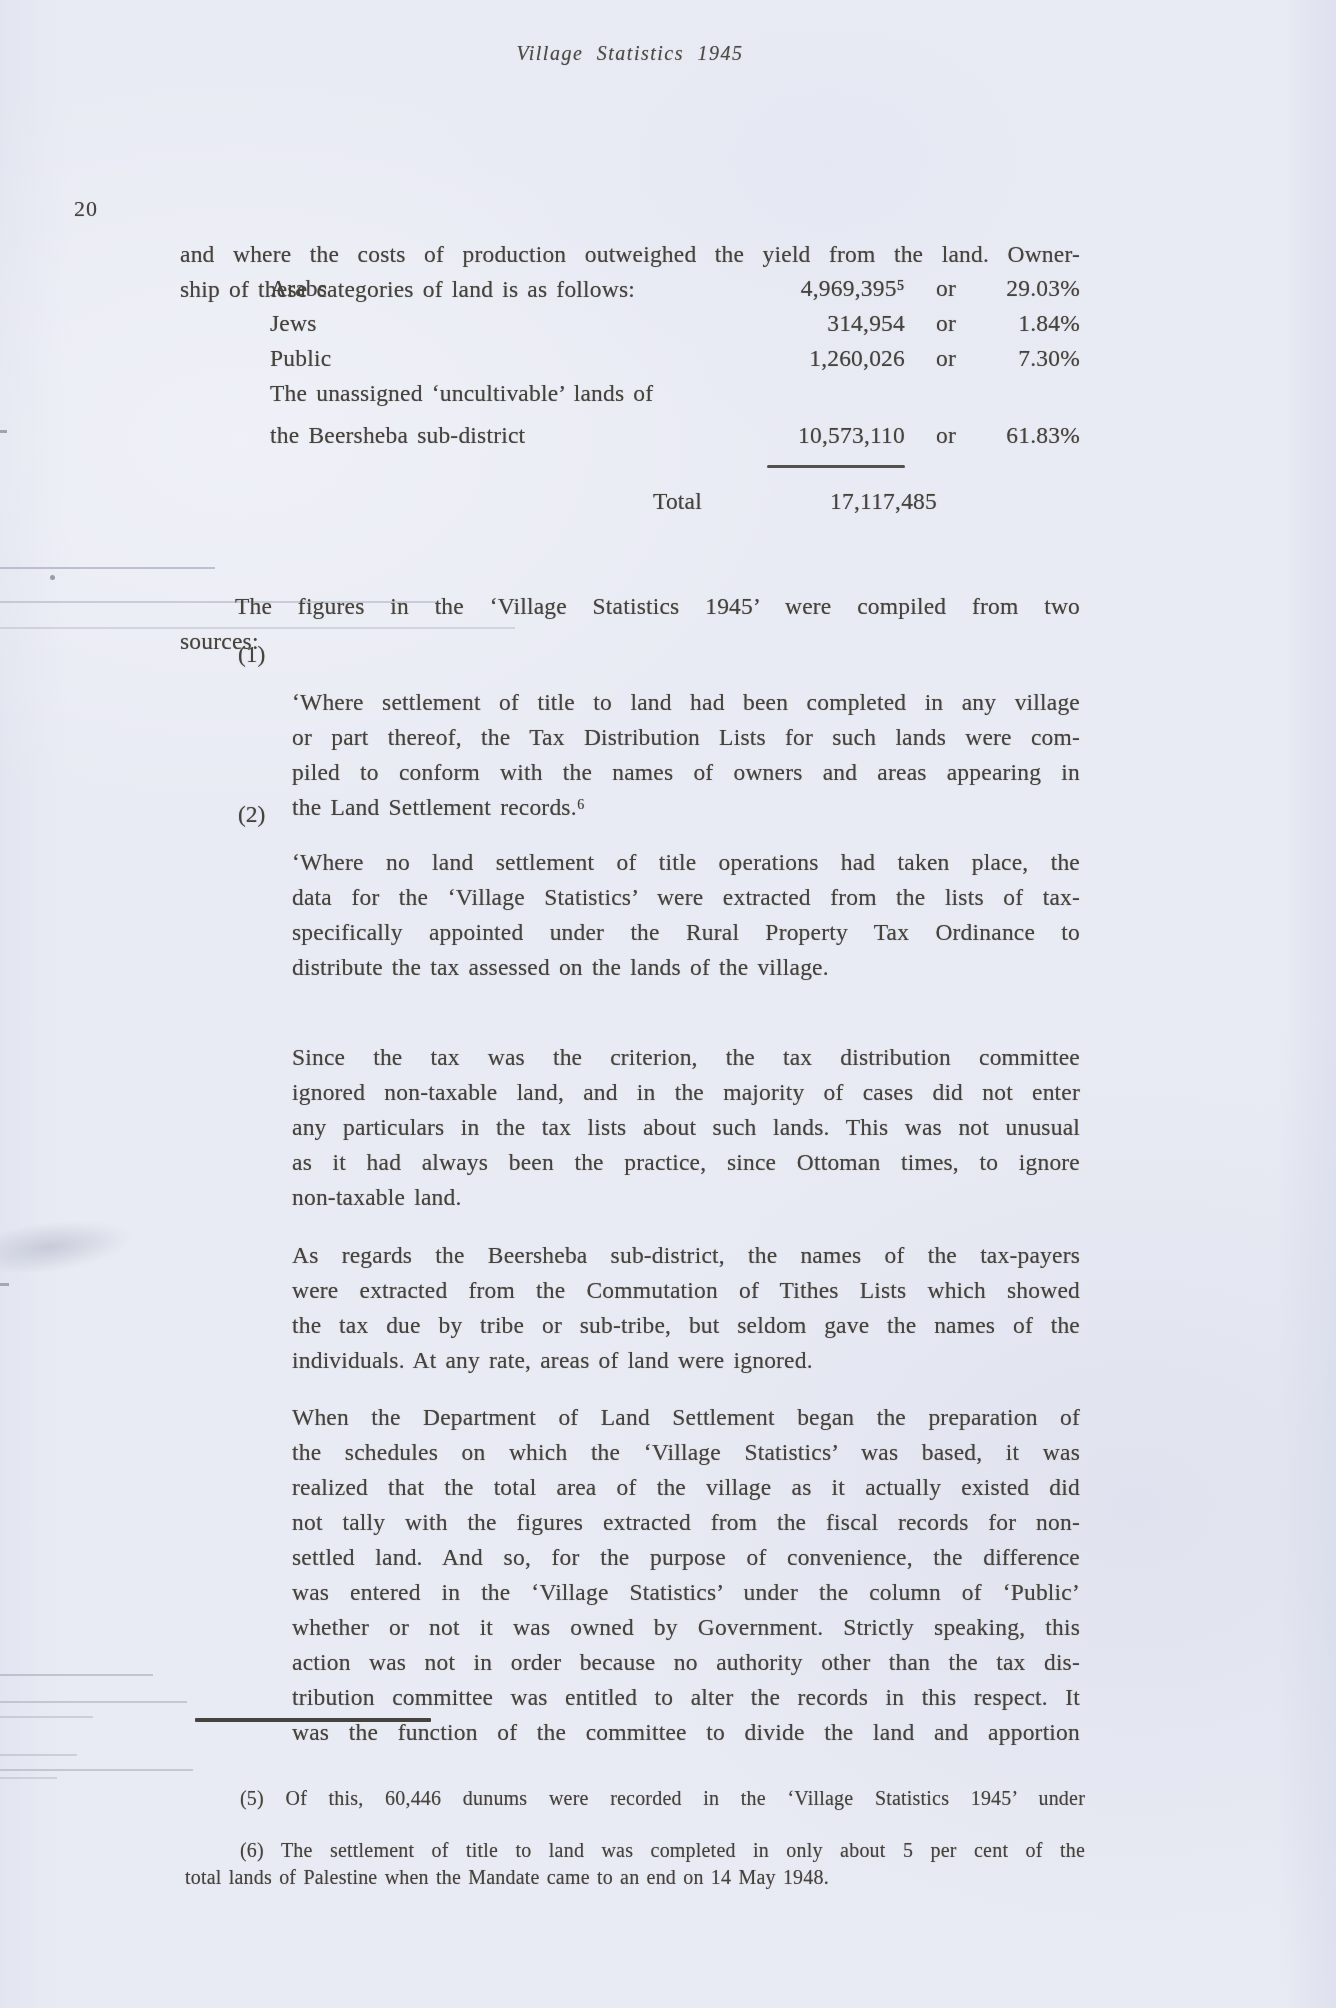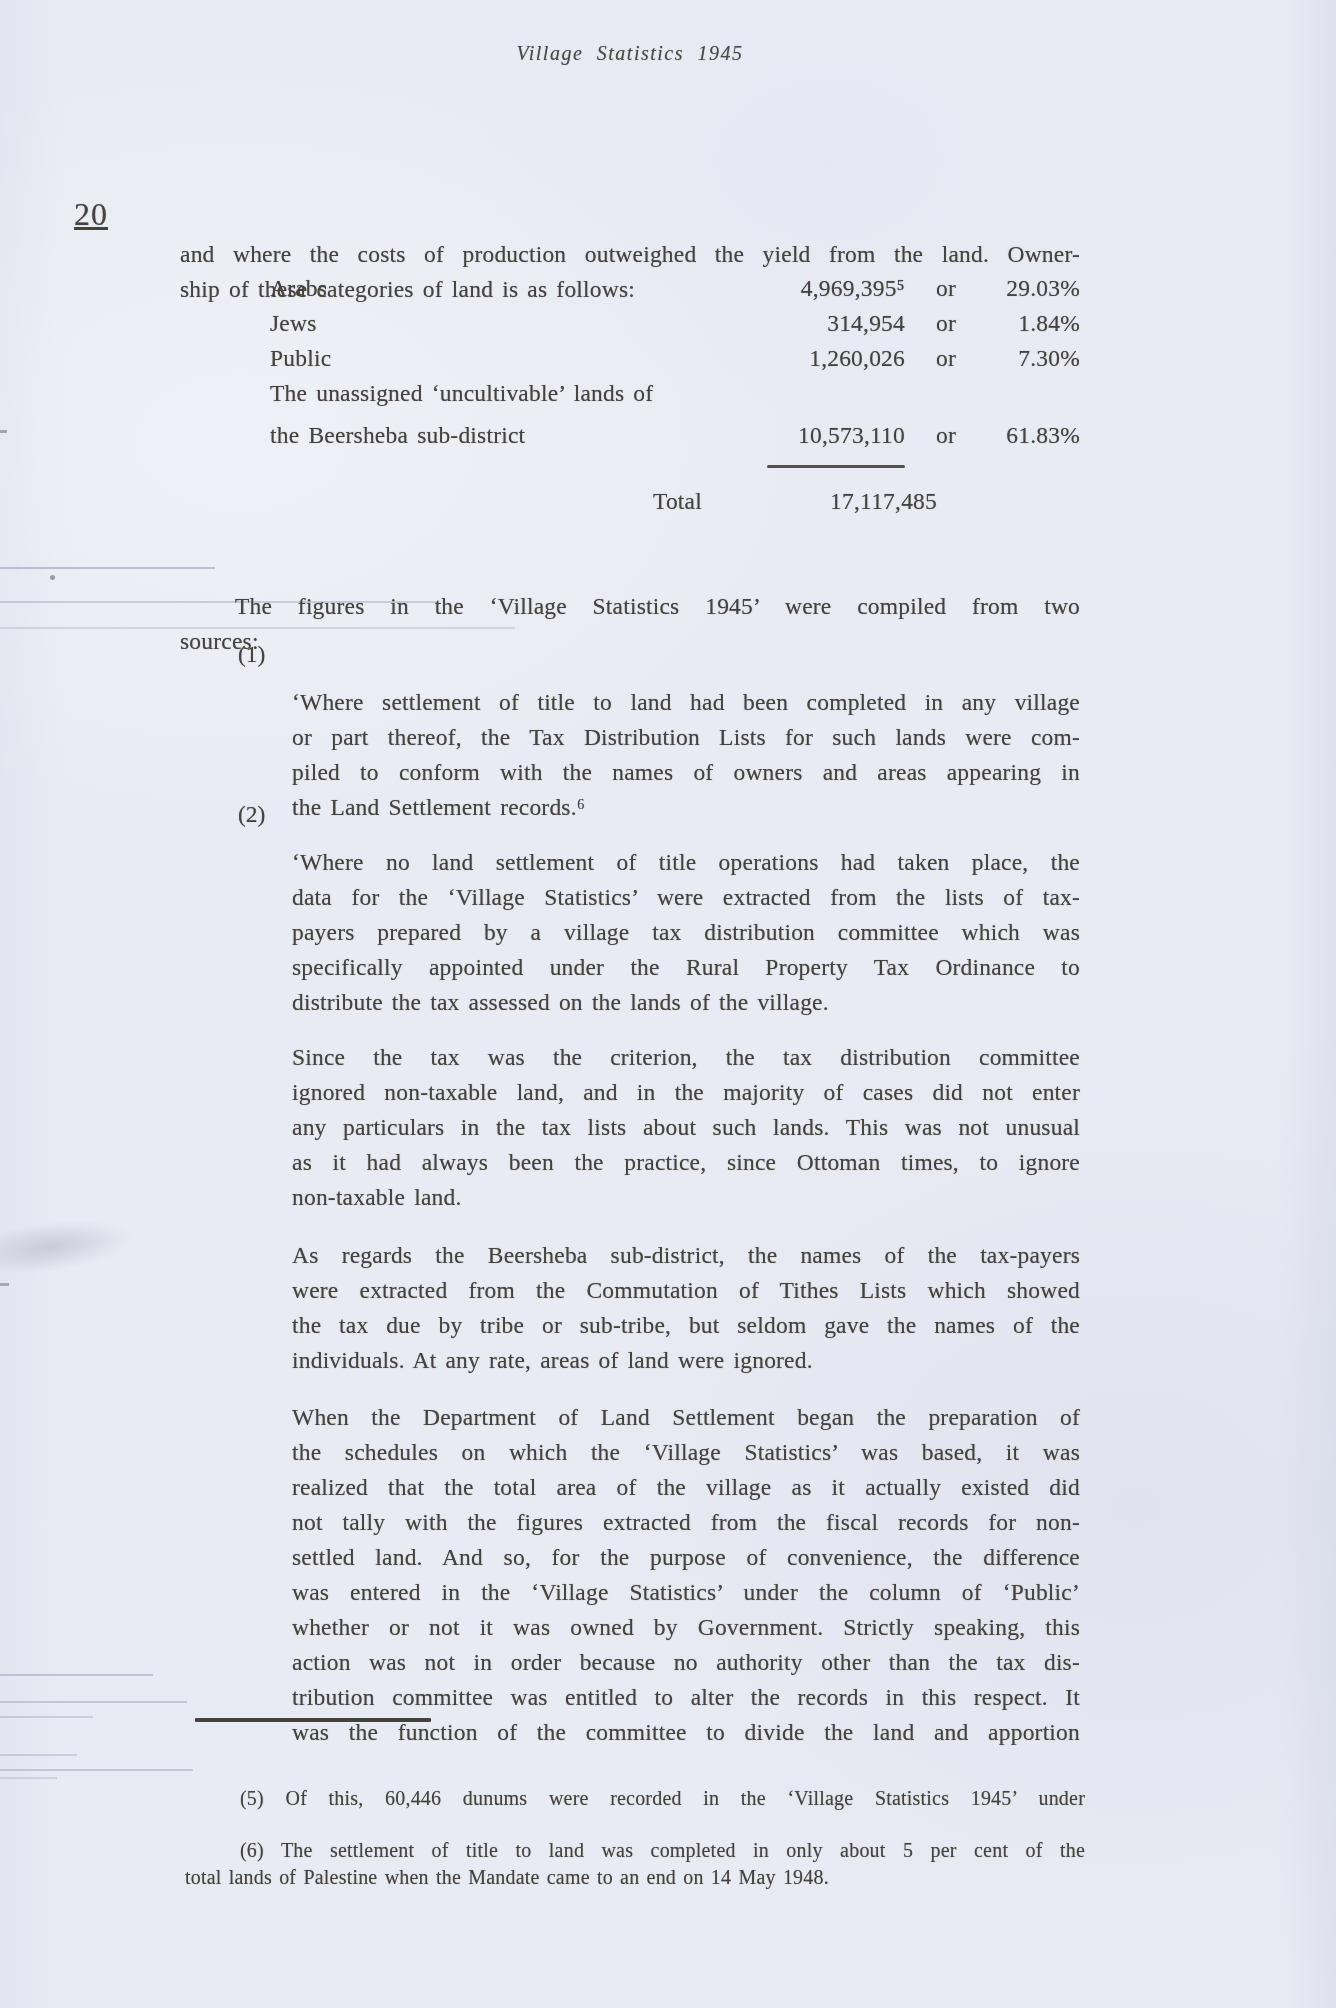--- a/index.html
+++ b/index.html
@@ -22,23 +22,22 @@
     word-spacing:3px;letter-spacing:.2px;
     text-shadow:0 0 1px rgba(70,64,58,.5);
   }
   .ln.endline{text-align:center;text-align-last:left;}
   .running-head{
     position:absolute;top:42px;left:180px;width:900px;text-align:center;
     font-style:italic;font-size:20px;letter-spacing:1.5px;word-spacing:7px;
     color:#4d4a45;text-shadow:0 0 1px rgba(70,64,58,.45);
   }
   .page-number{
-    position:absolute;top:196px;left:74px;font-size:32px;letter-spacing:1px;
+    position:absolute;top:196px;left:74px;font-size:22px;letter-spacing:1px;
     text-shadow:0 0 1px rgba(70,64,58,.5);
-    text-decoration:underline;
   }
   .trow{
     position:absolute;left:0;width:1336px;height:35px;
     font-size:23.5px;line-height:35px;word-spacing:3px;letter-spacing:.2px;
     text-shadow:0 0 1px rgba(70,64,58,.5);
   }
   .tl{position:absolute;left:270px;}
   .tv{position:absolute;left:655px;width:250px;text-align:right;}
   .tc{position:absolute;left:922px;width:48px;text-align:center;}
   .tp{position:absolute;left:958px;width:122px;text-align:right;}
@@ -128,21 +127,20 @@
     <div class="ln">‘Where settlement of title to land had been completed in any village</div>
     <div class="ln">or part thereof, the Tax Distribution Lists for such lands were com-</div>
     <div class="ln">piled to conform with the names of owners and areas appearing in</div>
     <div class="ln endline">the Land Settlement records.⁶</div>
   </div>
 
   <div class="marker" style="top:797px;left:238px;">(2)</div>
   <div class="para" style="top:797px;left:292px;width:788px;">
     <div class="ln">‘Where no land settlement of title operations had taken place, the</div>
     <div class="ln">data for the ‘Village Statistics’ were extracted from the lists of tax-</div>
-    <div class="ln">payers prepared by a village tax distribution committee which was</div>
     <div class="ln">specifically appointed under the Rural Property Tax Ordinance to</div>
     <div class="ln endline">distribute the tax assessed on the lands of the village.</div>
   </div>
 
   <div class="para" style="top:992px;left:292px;width:788px;">
     <div class="ln">Since the tax was the criterion, the tax distribution committee</div>
     <div class="ln">ignored non-taxable land, and in the majority of cases did not enter</div>
     <div class="ln">any particulars in the tax lists about such lands. This was not unusual</div>
     <div class="ln">as it had always been the practice, since Ottoman times, to ignore</div>
     <div class="ln endline">non-taxable land.</div>

